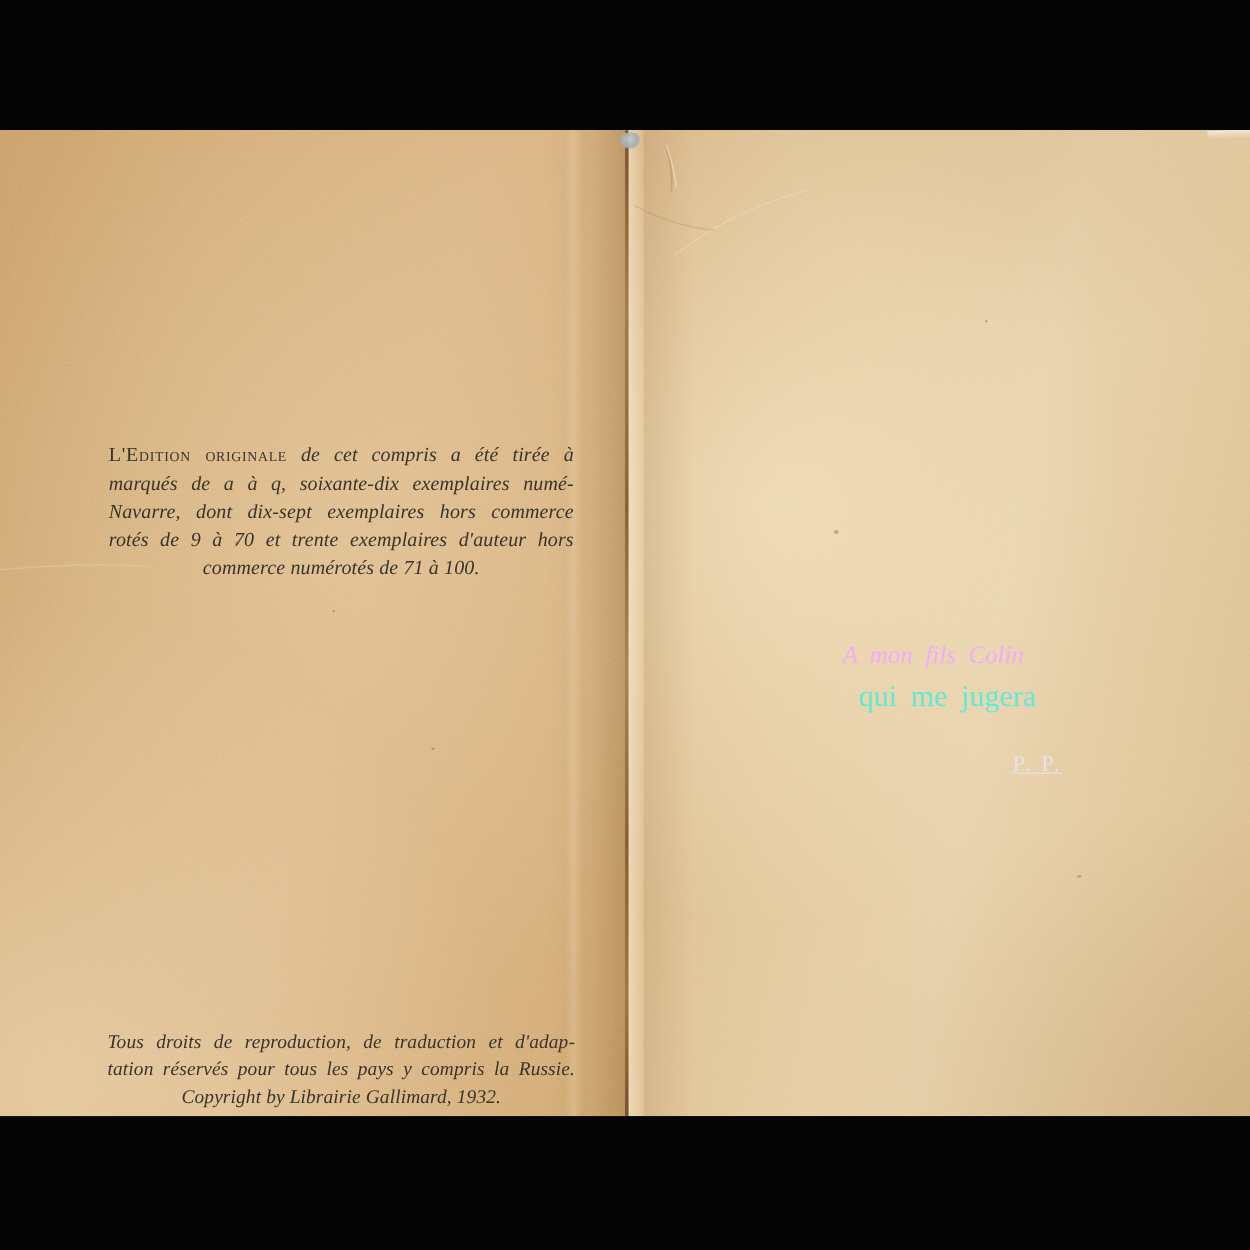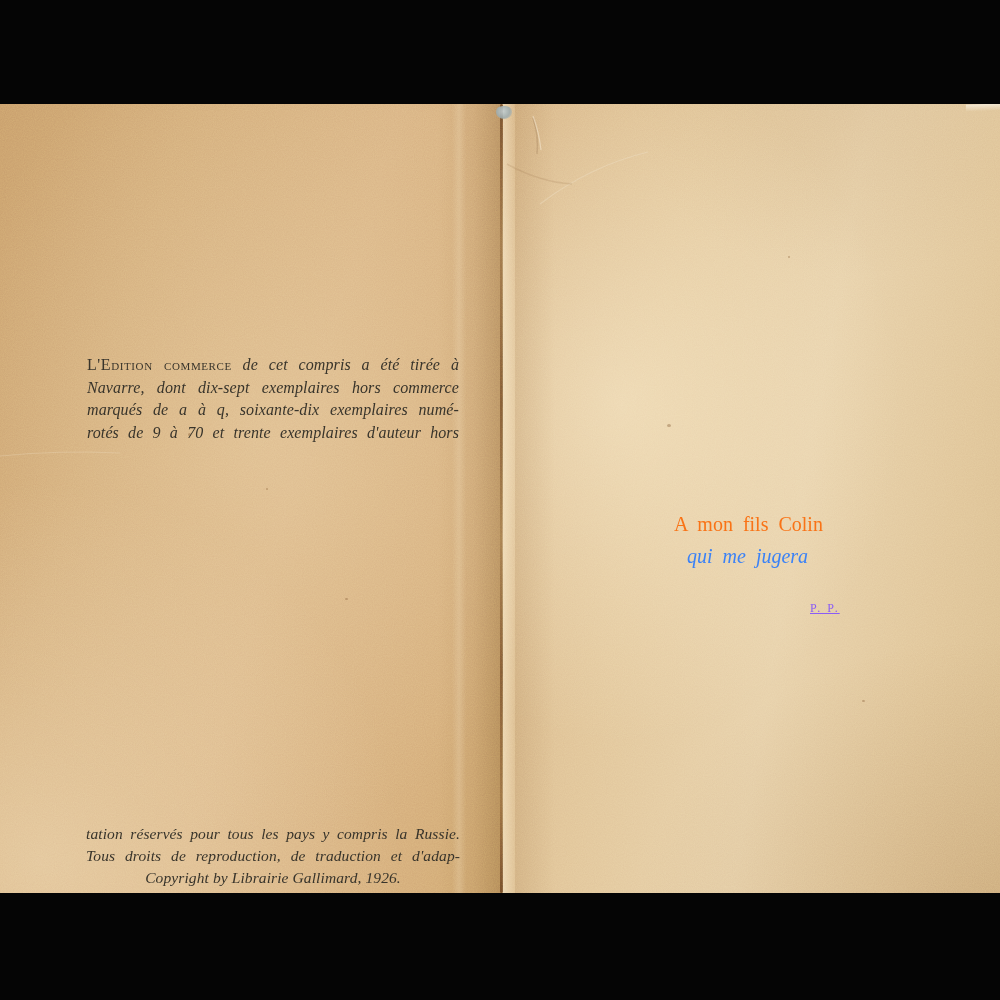--- a/index.html
+++ b/index.html
@@ -131,38 +131,38 @@
     left: 86px; top: 719px; width: 374px;
     font-size: 15.5px;
     line-height: 21.8px;
     font-style: italic;
     letter-spacing: 0.1px;
   }
   .dedication-line1 {
     position: absolute;
     left: 674px; top: 409px;
     font-size: 20px;
-    word-spacing: 5px;
-    color: #f97316;
-    text-align: right;
-  }
-  .dedication-line2 {
-    position: absolute;
-    left: 687px; top: 441px;
-    font-size: 20px;
     font-style: italic;
     word-spacing: 5px;
-    color: #3b82f6;
+    color: #f0abfc;
+    text-align: right;
+  }
+  .dedication-line2 {
+    position: absolute;
+    left: 687px; top: 441px;
+    font-size: 24px;
+    word-spacing: 5px;
+    color: #5eead4;
   }
   .signature {
     position: absolute;
     left: 810px; top: 497px;
-    font-size: 12px;
+    font-size: 18px;
     letter-spacing: 2px;
-    color: #8b5cf6;
+    color: #e5e5e5;
     text-decoration: underline;
   }
   .grain-svg, .crease-svg {
     position: absolute;
     top: 0; left: 0;
     pointer-events: none;
   }
   .grain-svg { mix-blend-mode: overlay; opacity: 0.5; }
 </style>
 </head>
@@ -202,32 +202,33 @@
     <div class="speck" style="left:266px;top:384px;width:2px;height:2px;"></div>
     <div class="speck" style="left:345px;top:494px;width:3px;height:2px;"></div>
     <div class="speck" style="left:667px;top:320px;width:4px;height:3px;"></div>
     <div class="speck" style="left:788px;top:152px;width:2px;height:2px;"></div>
     <div class="speck" style="left:862px;top:596px;width:3px;height:2px;"></div>
 
     <div class="textlayer">
 
       <div class="edition-block">
         <div class="line-just">
-          <span class="smallcaps">L'Edition commerce</span>
+          <span class="smallcaps">L'Edition originale</span>
           <span>de cet compris a été tirée à</span>
         </div>
+        <div class="line-just">marqués de a à q, soixante-dix exemplaires numé-</div>
         <div class="line-just">Navarre, dont dix-sept exemplaires hors commerce</div>
-        <div class="line-just">marqués de a à q, soixante-dix exemplaires numé-</div>
         <div class="line-just">rotés de 9 à 70 et trente exemplaires d'auteur hors</div>
+        <div class="line-center">commerce numérotés de 71 à 100.</div>
       </div>
 
       <div class="copyright-block">
+        <div class="line-just">Tous droits de reproduction, de traduction et d'adap-</div>
         <div class="line-just">tation réservés pour tous les pays y compris la Russie.</div>
-        <div class="line-just">Tous droits de reproduction, de traduction et d'adap-</div>
-        <div class="line-center">Copyright by Librairie Gallimard, 1926.</div>
+        <div class="line-center">Copyright by Librairie Gallimard, 1932.</div>
       </div>
 
       <div class="dedication-line1">A mon fils Colin</div>
       <div class="dedication-line2">qui me jugera</div>
       <div class="signature">P. P.</div>
 
     </div>
   </div>
 </div>
 

